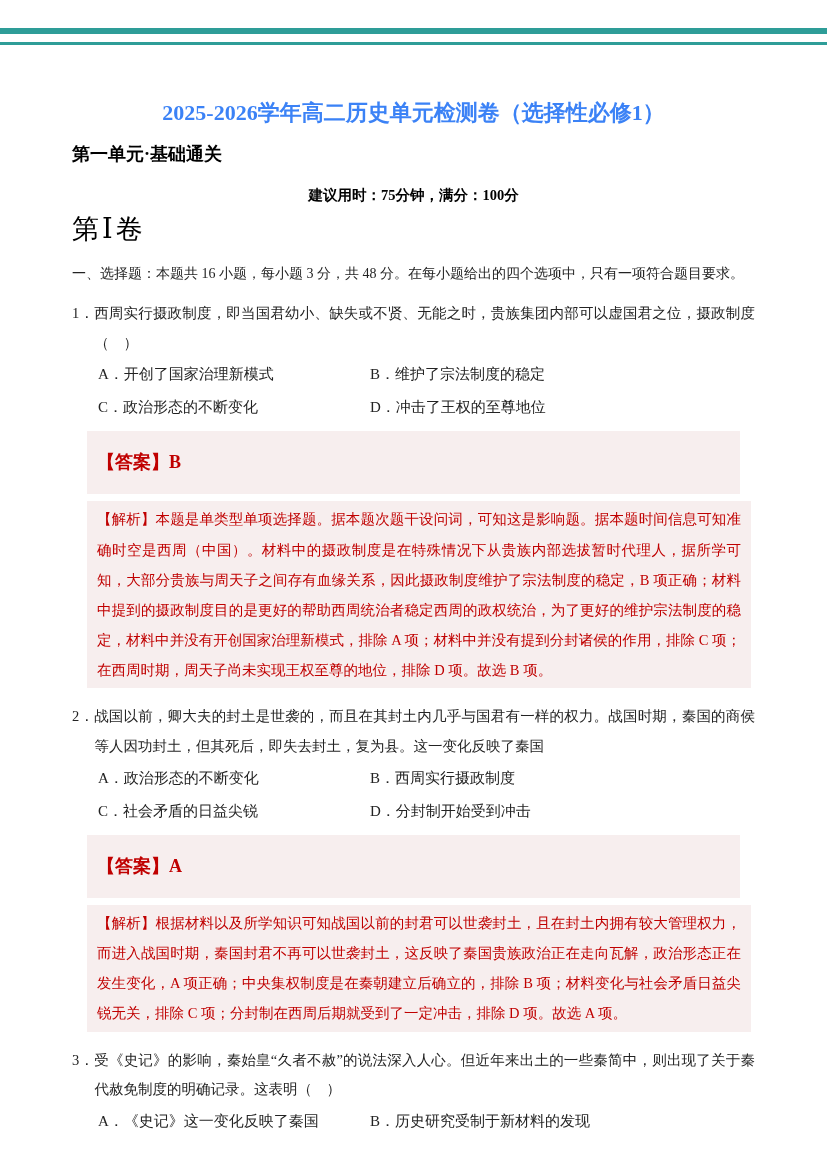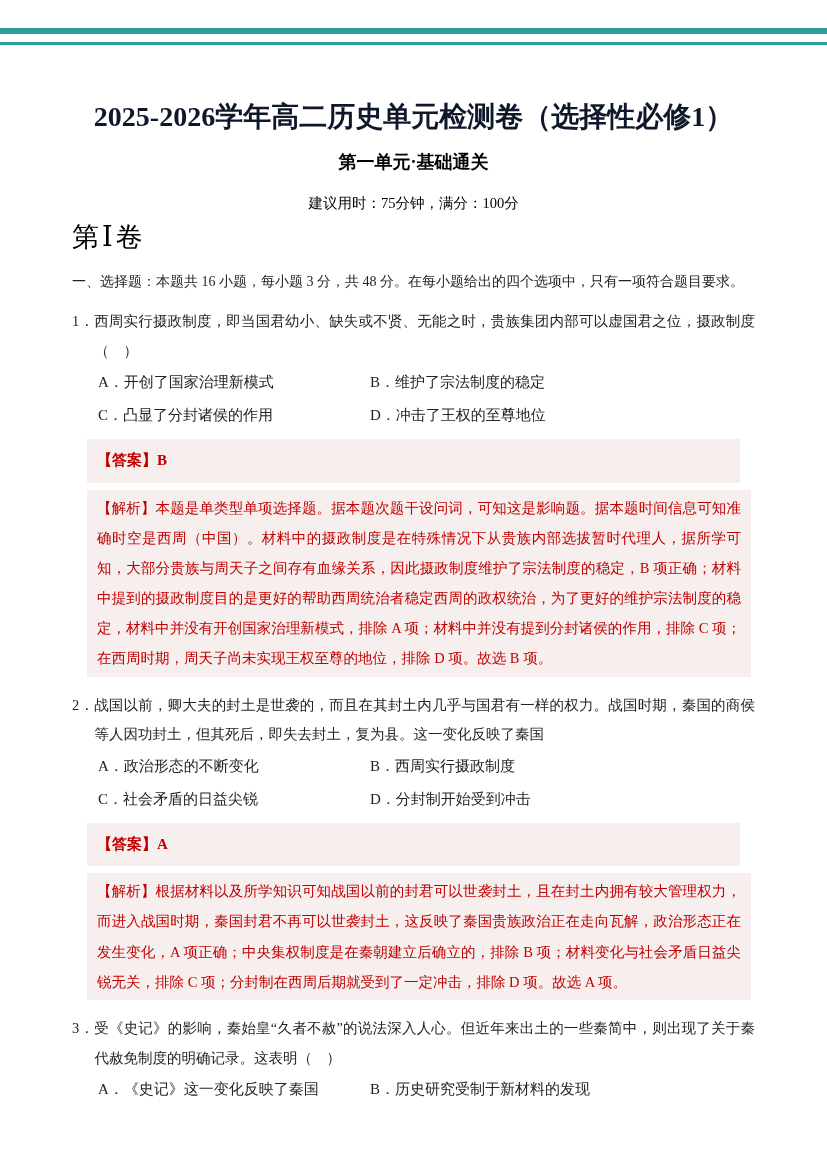--- a/index.html
+++ b/index.html
@@ -9,39 +9,39 @@
   }
   html,body{margin:0;padding:0;}
   body{
     width:827px;height:1169px;background:#ffffff;overflow:hidden;position:relative;
     font-family:"Liberation Serif","DejaVu Serif",serif;color:#232323;
   }
   .bar{position:absolute;left:0;right:0;background:var(--accent-color);}
   .bar-1{top:28px;height:6px;}
   .bar-2{top:42px;height:3px;}
   .content{padding:98px 72px 0 72px;}
-  .title{font-size:28px;font-weight:700;text-align:center;margin:0 0 14px 0;color:#0f172a;}
-  .subtitle{font-size:18px;font-weight:700;text-align:center;margin:0 0 20px 0;color:#000;}
-  .time-note{font-size:14.5px;font-weight:400;text-align:center;margin:0 0 0 0;color:#000;}
+  .title{font-size:22px;font-weight:700;text-align:center;margin:0 0 14px 0;color:#3b82f6;}
+  .subtitle{font-size:18px;font-weight:700;margin:0 0 20px 0;color:#000;}
+  .time-note{font-size:14.5px;font-weight:700;text-align:center;margin:0 0 0 0;color:#000;}
   .section-title{font-size:27px;font-weight:400;text-align:left;margin:6px 0 14px 0;letter-spacing:3px;color:#000;}
   .instructions{font-size:14px;line-height:1.85;margin:0 0 12px 0;text-align:justify;}
   .question{margin:0 0 14px 0;}
   .stem{
     font-size:14.5px;line-height:2.05;margin:0 0 2px 0;
     padding-left:1.55em;text-indent:-1.55em;text-align:justify;
   }
   .options{
     display:grid;grid-template-columns:272px 1fr;row-gap:9px;
     margin:4px 0 12px 26px;font-size:15px;line-height:1.6;
   }
   .option{white-space:nowrap;}
   .answer{
     background:var(--answer-bg);color:var(--answer-color);
-    font-size:15px;font-weight:700;line-height:1.95;
-    padding:7px 10px;margin:0 15px 7px 15px;
+    font-size:18px;font-weight:700;line-height:1.95;
+    padding:14px 10px;margin:0 15px 7px 15px;
   }
   .analysis{
     background:var(--answer-bg);color:var(--answer-color);
     font-size:14.5px;line-height:2.08;
     padding:3px 10px;margin:0 4px 0 15px;text-align:justify;
   }
 </style>
 </head>
 <body>
 
@@ -54,21 +54,21 @@
     <h2 class="subtitle">第一单元·基础通关</h2>
     <p class="time-note">建议用时：75分钟，满分：100分</p>
     <div class="section-title">第Ⅰ卷</div>
     <p class="instructions">一、选择题：本题共 16 小题，每小题 3 分，共 48 分。在每小题给出的四个选项中，只有一项符合题目要求。</p>
 
     <div class="question">
       <p class="stem">1．西周实行摄政制度，即当国君幼小、缺失或不贤、无能之时，贵族集团内部可以虚国君之位，摄政制度（　）</p>
       <div class="options">
         <span class="option">A．开创了国家治理新模式</span>
         <span class="option">B．维护了宗法制度的稳定</span>
-        <span class="option">C．凸显了分封诸侯的作用</span>
+        <span class="option">C．政治形态的不断变化</span>
         <span class="option">D．冲击了王权的至尊地位</span>
       </div>
       <div class="answer">【答案】B</div>
       <div class="analysis">【解析】本题是单类型单项选择题。据本题次题干设问词，可知这是影响题。据本题时间信息可知准确时空是西周（中国）。材料中的摄政制度是在特殊情况下从贵族内部选拔暂时代理人，据所学可知，大部分贵族与周天子之间存有血缘关系，因此摄政制度维护了宗法制度的稳定，B 项正确；材料中提到的摄政制度目的是更好的帮助西周统治者稳定西周的政权统治，为了更好的维护宗法制度的稳定，材料中并没有开创国家治理新模式，排除 A 项；材料中并没有提到分封诸侯的作用，排除 C 项；在西周时期，周天子尚未实现王权至尊的地位，排除 D 项。故选 B 项。</div>
     </div>
 
     <div class="question">
       <p class="stem">2．战国以前，卿大夫的封土是世袭的，而且在其封土内几乎与国君有一样的权力。战国时期，秦国的商侯等人因功封土，但其死后，即失去封土，复为县。这一变化反映了秦国</p>
       <div class="options">
         <span class="option">A．政治形态的不断变化</span>

